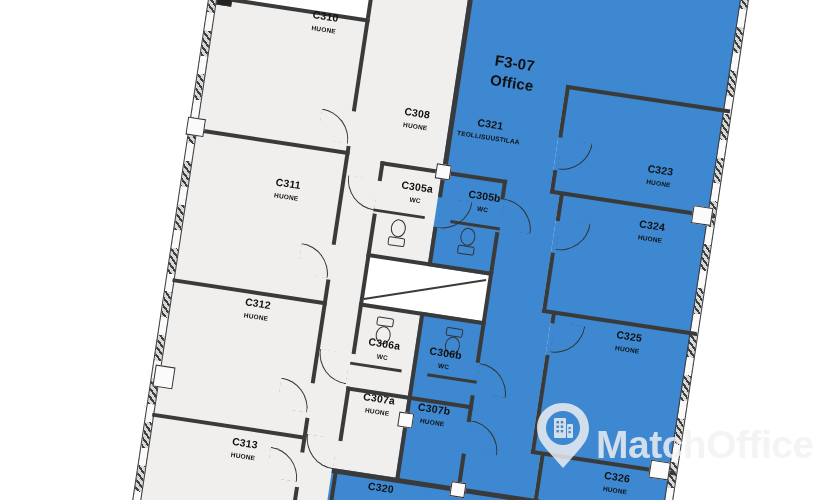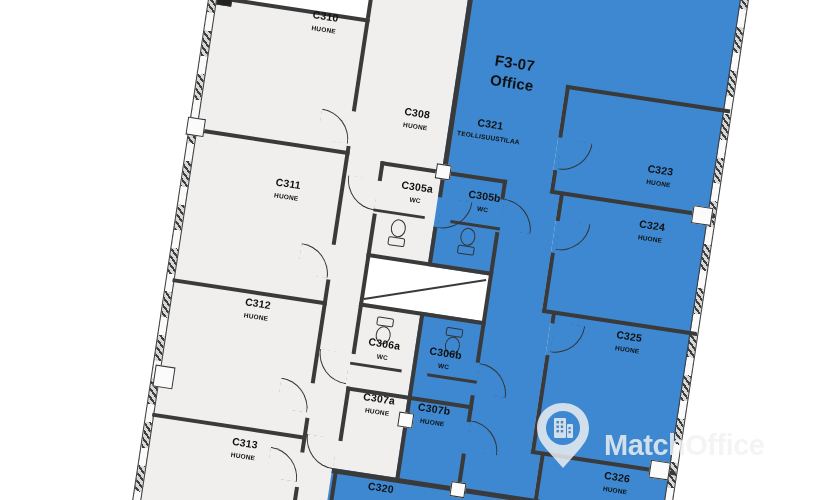--- a/index.html
+++ b/index.html
@@ -25,21 +25,21 @@
   .wc-fix{z-index:5;width:18px;height:30px;}
   .bowl{position:absolute;left:1px;top:0;width:13px;height:16px;border:1.5px solid #333;border-radius:50%;}
   .tank{position:absolute;left:0;top:18px;width:15px;height:7px;border:1.5px solid #333;border-radius:2px;}
   .lab{position:absolute;z-index:6;transform:translate(-50%,-50%);text-align:center;
        color:#101010;font-weight:bold;line-height:1;white-space:nowrap;}
   .lab .c{font-size:10.5px;letter-spacing:.2px;}
   .lab .t{font-size:6.5px;margin-top:5px;letter-spacing:.2px;}
   .hlab{font-size:15px;line-height:1.3;letter-spacing:.2px;}
   #watermark{position:absolute;left:534px;top:402px;z-index:20;display:flex;align-items:center;
              color:rgba(242,242,242,0.82);}
-  #wm-text{font-size:29px;font-weight:bold;letter-spacing:-0.5px;margin-left:12px;margin-top:14px;}
+  #wm-text{font-size:39px;font-weight:bold;letter-spacing:-0.5px;margin-left:4px;margin-top:14px;}
   svg{display:block;}
 </style>
 </head>
 <body>
 
 <div id="plan">
 
   <div class="r fill" style="left:0px;top:56px;width:523px;height:577px;"></div>
   <div class="r fill" style="left:152px;top:-35px;width:98px;height:95px;"></div>
 

